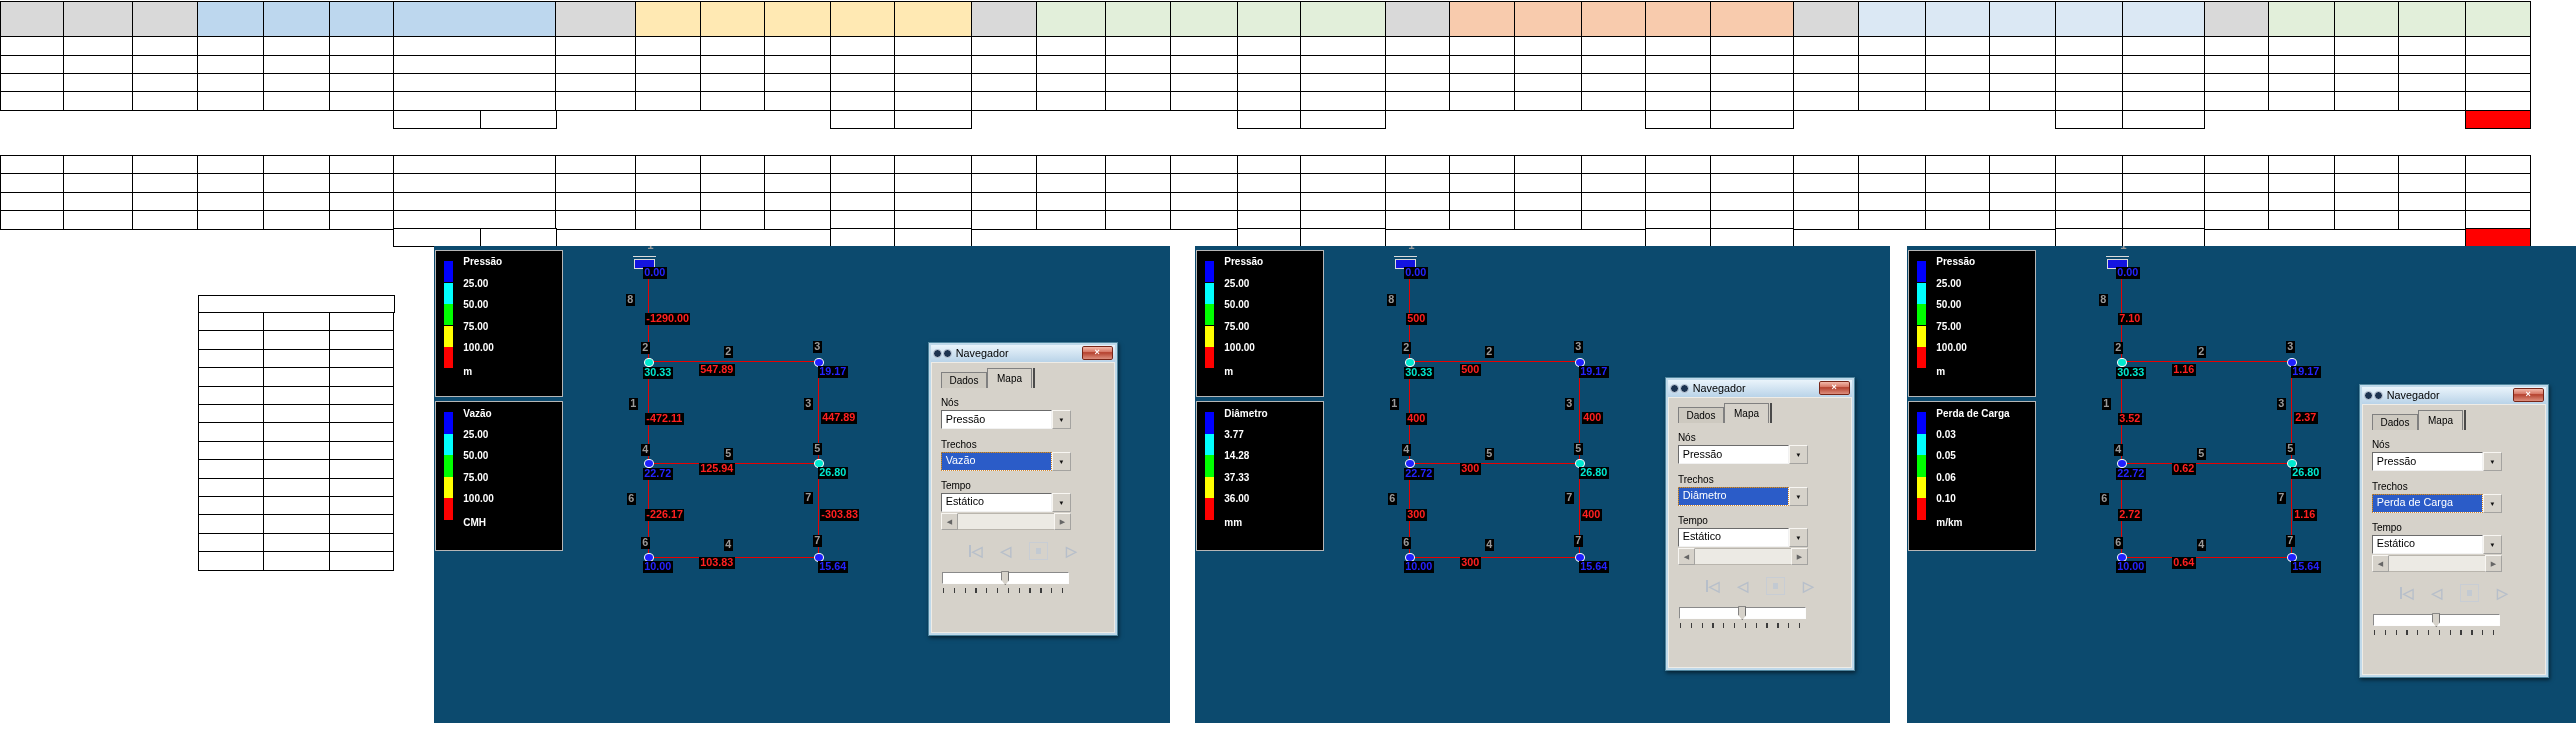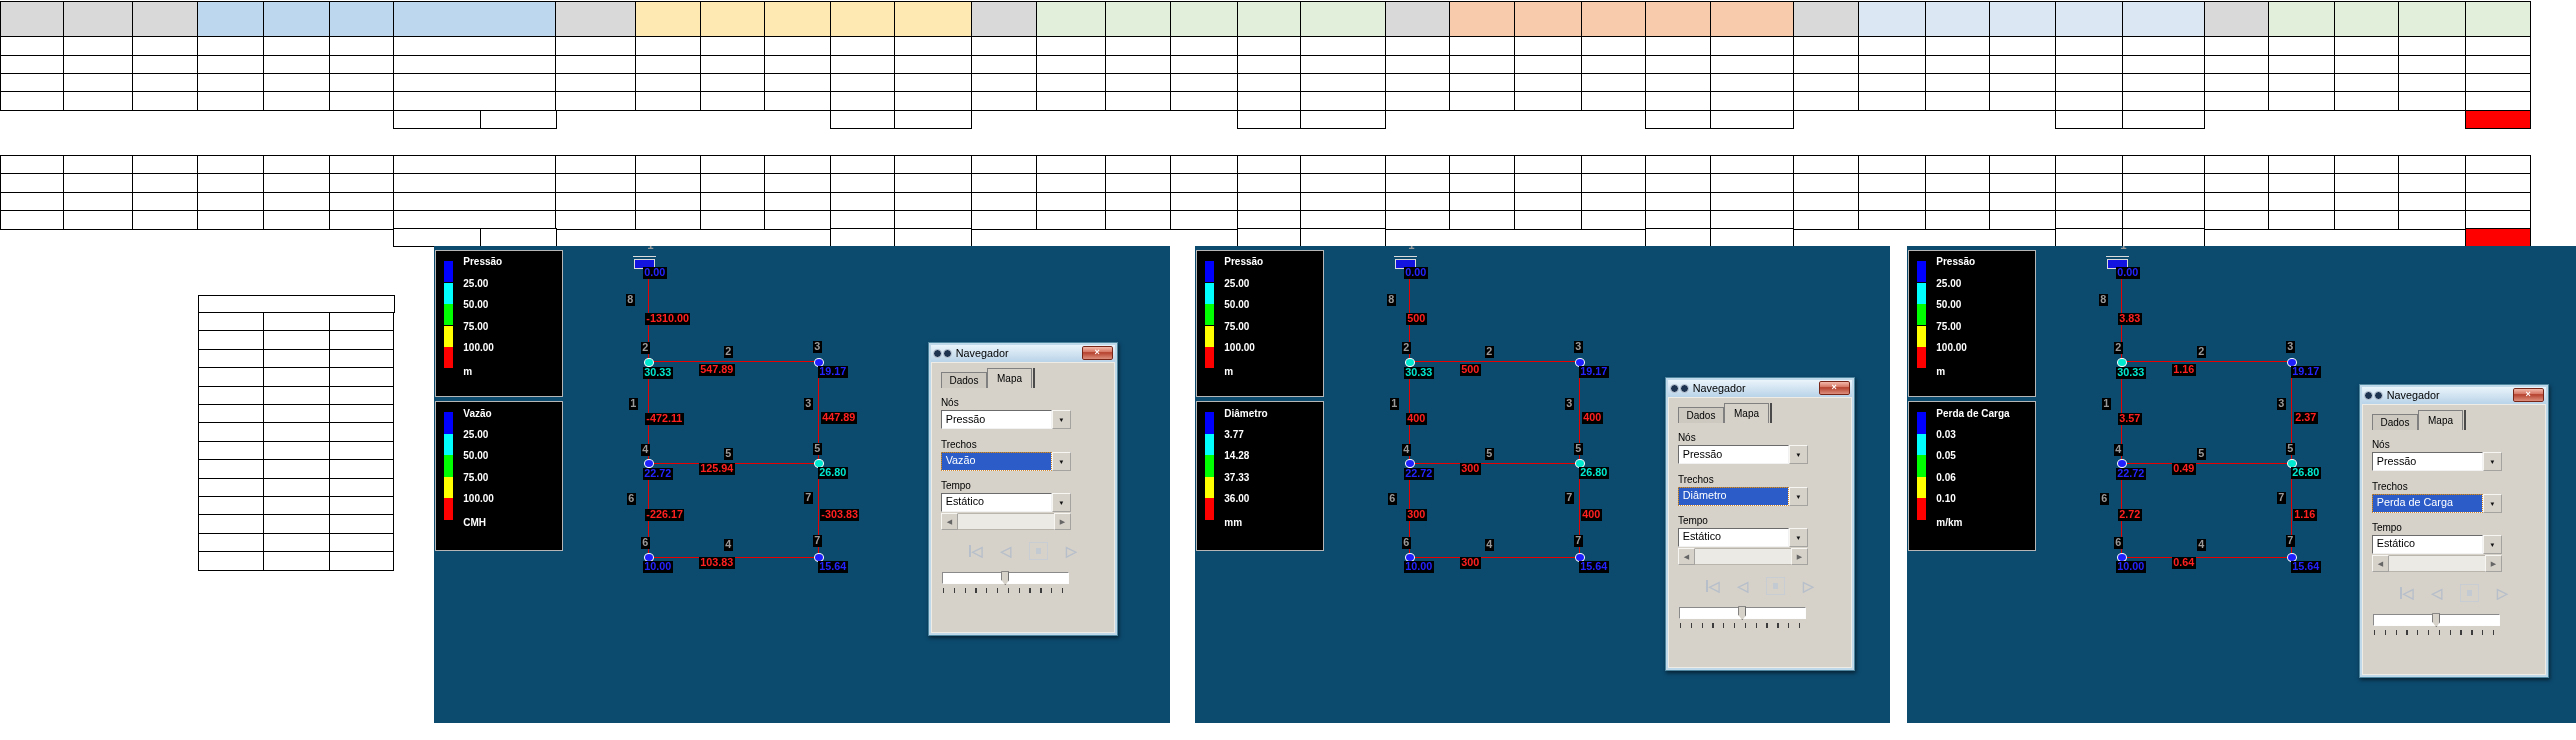--- a/index.html
+++ b/index.html
@@ -595,21 +595,21 @@
 
     <span class="map-label c-gray pl8i">8</span>
     <span class="map-label c-gray pl2i">2</span>
     <span class="map-label c-gray pl1i">1</span>
     <span class="map-label c-gray pl3i">3</span>
     <span class="map-label c-gray pl5i">5</span>
     <span class="map-label c-gray pl6i">6</span>
     <span class="map-label c-gray pl7i">7</span>
     <span class="map-label c-gray pl4i">4</span>
 
-    <span class="map-label c-red pl8v">-1310.00</span>
+    <span class="map-label c-red pl8v">-1290.00</span>
     <span class="map-label c-red pl2v">547.89</span>
     <span class="map-label c-red pl1v">-472.11</span>
     <span class="map-label c-red pl3v">447.89</span>
     <span class="map-label c-red pl5v">125.94</span>
     <span class="map-label c-red pl6v">-226.17</span>
     <span class="map-label c-red pl7v">-303.83</span>
     <span class="map-label c-red pl4v">103.83</span>
 
     <div class="dialog">
       <div class="titlebar">
@@ -887,25 +887,25 @@
 
     <span class="map-label c-gray pl8i">8</span>
     <span class="map-label c-gray pl2i">2</span>
     <span class="map-label c-gray pl1i">1</span>
     <span class="map-label c-gray pl3i">3</span>
     <span class="map-label c-gray pl5i">5</span>
     <span class="map-label c-gray pl6i">6</span>
     <span class="map-label c-gray pl7i">7</span>
     <span class="map-label c-gray pl4i">4</span>
 
-    <span class="map-label c-red pl8v">3.83</span>
+    <span class="map-label c-red pl8v">7.10</span>
     <span class="map-label c-red pl2v">1.16</span>
-    <span class="map-label c-red pl1v">3.57</span>
+    <span class="map-label c-red pl1v">3.52</span>
     <span class="map-label c-red pl3v">2.37</span>
-    <span class="map-label c-red pl5v">0.49</span>
+    <span class="map-label c-red pl5v">0.62</span>
     <span class="map-label c-red pl6v">2.72</span>
     <span class="map-label c-red pl7v">1.16</span>
     <span class="map-label c-red pl4v">0.64</span>
 
     <div class="dialog">
       <div class="titlebar">
         <span class="binocs">
           <i></i>
           <i></i>
         </span>

